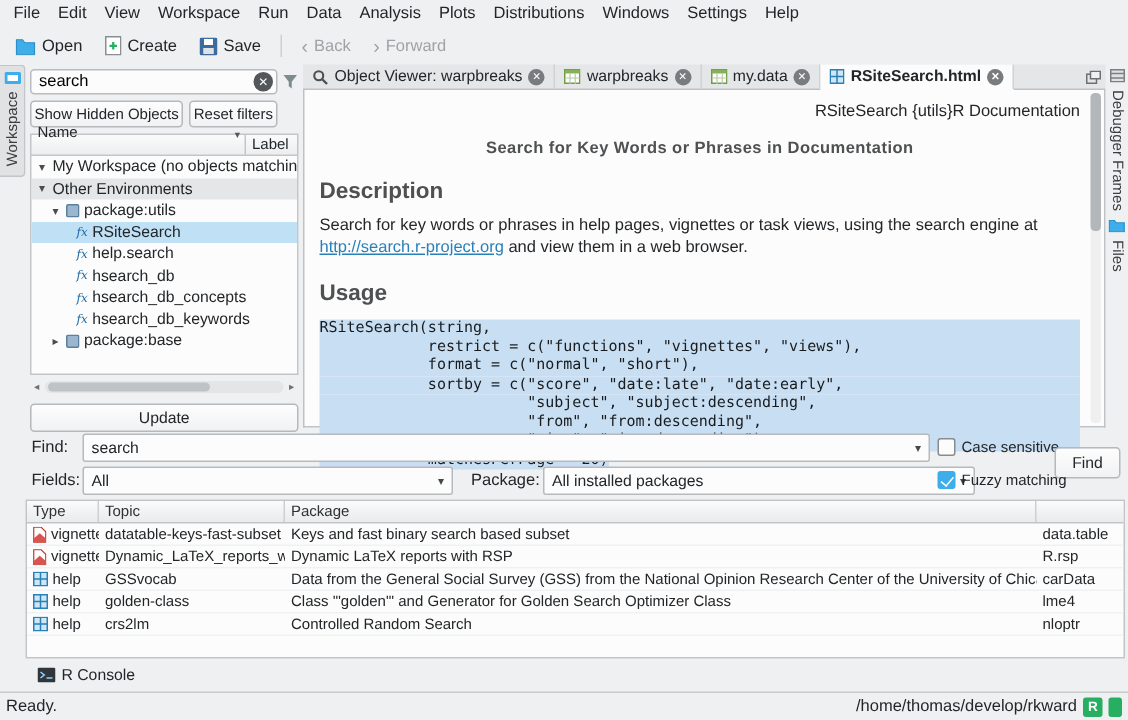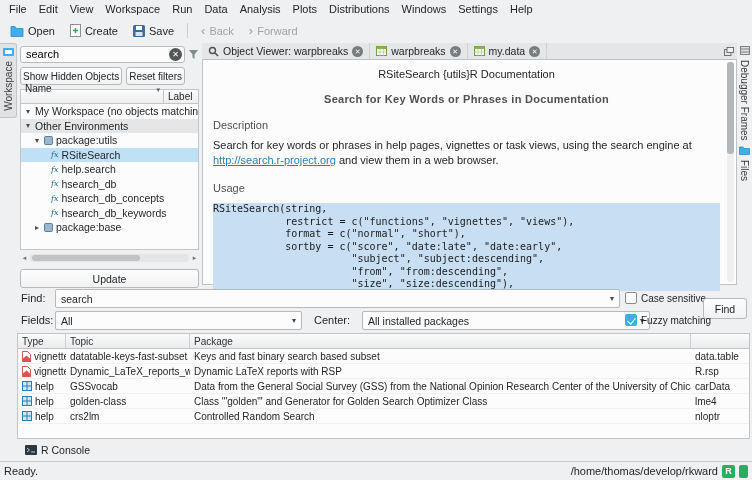--- a/index.html
+++ b/index.html
@@ -57,23 +57,23 @@
   .tabbar{position:absolute;left:202px;top:43px;right:15px;height:17px;display:flex;align-items:stretch;background:#e4e6e7;border-bottom:1px solid #bfc2c4}
   .dtab{display:flex;align-items:center;gap:4px;padding:0 6px;font-size:10.5px;border-right:1px solid #cfd2d3;white-space:nowrap}
   .dtab.active{background:#fcfcfc;font-weight:bold;margin-bottom:-1px;border-bottom:1px solid #fcfcfc}
   .tclose{width:11px;height:11px;border-radius:50%;background:#787c7e;color:#fff;font-size:7px;line-height:11px;text-align:center;flex:0 0 auto}
   .float{margin-left:auto;align-self:center;margin-right:3px}
 
   
   .doc{position:absolute;left:202px;top:60px;right:15px;height:225px;background:#fcfcfc;border:1px solid #bfc2c4;border-top:none;padding:8px 16px 6px 10px}
   .doc-sb{position:absolute;top:2px;right:2px;bottom:2px;width:7px;background:#efefef;border-radius:3px}
   .doc-sb .thumb{position:absolute;top:0;left:0;width:7px;height:42%;background:#b4b7b9;border-radius:3px}
-  .doc-head{display:flex;justify-content:center}
+  .doc-head{display:flex;justify-content:flex-end}
   .doc-title{text-align:center;font-weight:bold;color:#4e5052;margin-top:13px;letter-spacing:.3px}
-  .doc-h{font-size:11px;color:#4e5052;margin-top:14px;font-weight:normal}
+  .doc-h{font-size:15px;color:#4e5052;margin-top:14px;font-weight:bold}
   .doc-p{margin-top:7px;line-height:15px;max-width:502px}
   .doc-link{color:#2980b9;text-decoration:underline}
   .code{margin-top:9px;font-family:"DejaVu Sans Mono",monospace;font-size:10px;line-height:12.5px;white-space:pre;color:#191c1e}
   .cl{background:#c8def3;display:block}
   .cl.fit{display:inline-block}
 
   
   .sp{position:absolute;left:17px;right:2px;top:287px;height:152px}
   .sp .lbl{position:absolute;white-space:nowrap}
   .combo{position:absolute;height:19px;background:#fcfcfc;border:1px solid #b6babd;border-radius:2px;display:flex;align-items:center;padding:0 5px;font-size:10.5px;white-space:nowrap}
@@ -276,20 +276,30 @@
     <span>
         <svg width="11" height="10" viewBox="0 0 11 10">
           <rect x="0.5" y="0.5" width="10" height="9" fill="#fff" stroke="#6d9e3f"></rect>
           <rect x="0.5" y="0.5" width="10" height="2.5" fill="#87b158"></rect>
           <path d="M4 3v7M7.5 3v7M0.5 6h10" stroke="#b7c9a5" stroke-width="0.8"></path>
         </svg>
       </span>
     <span>my.data</span>
     <span class="tclose">✕</span>
   </div>
+  <div class="dtab active">
+    <span>
+        <svg width="10" height="10" viewBox="0 0 10 10">
+          <rect x="0.5" y="0.5" width="9" height="9" fill="#cfe6f5" stroke="#2980b9"></rect>
+          <path d="M5 0.5v9M0.5 5h9" stroke="#2980b9"></path>
+        </svg>
+      </span>
+    <span>RSiteSearch.html</span>
+    <span class="tclose">✕</span>
+  </div>
   <span class="float">
       <svg width="10" height="9" viewBox="0 0 10 9">
         <rect x="0.5" y="2.5" width="6.5" height="6" fill="none" stroke="#6d7072"></rect>
         <rect x="3" y="0.5" width="6.5" height="5" fill="#eff0f1" stroke="#6d7072"></rect>
       </svg>
     </span>
 </div>
 
 <div class="doc">
   <div class="doc-sb">
@@ -332,21 +342,21 @@
     <span class="cb"></span>
     <span>Case sensitive</span>
   </div>
   <button class="btn findbtn">Find</button>
 
   <span class="lbl" style="left:4px;top:27px">Fields:</span>
   <div class="combo" style="left:38px;top:24px;width:247px">
     <span>All</span>
     <span class="ar">▾</span>
   </div>
-  <span class="lbl" style="left:297px;top:27px">Center:</span>
+  <span class="lbl" style="left:297px;top:27px">Package:</span>
   <div class="combo" style="left:345px;top:24px;width:288px">
     <span>All installed packages</span>
     <span class="ar">▾</span>
   </div>
   <div class="check" style="left:608px;top:27px">
     <span class="cb on"></span>
     <span>Fuzzy matching</span>
   </div>
 
   <div class="rtable">

